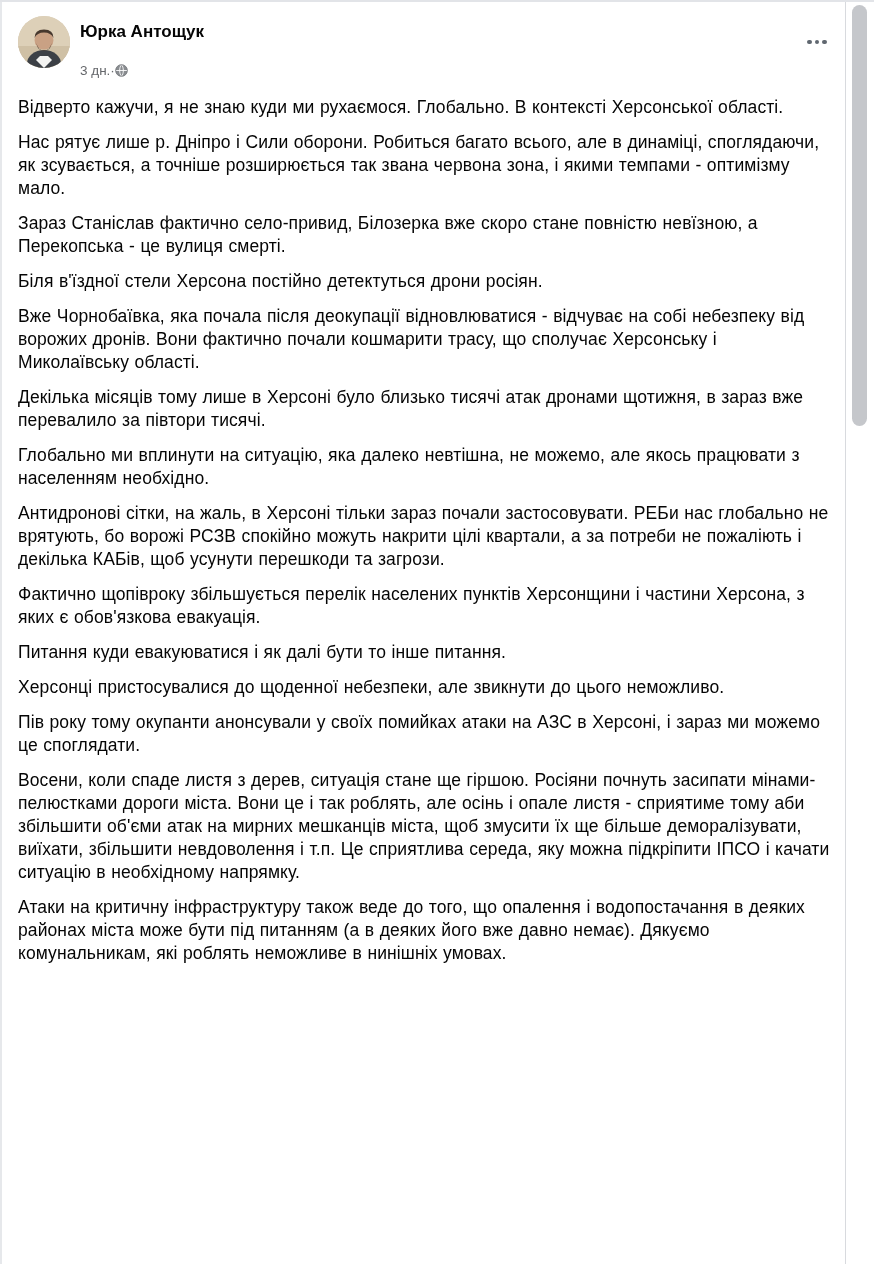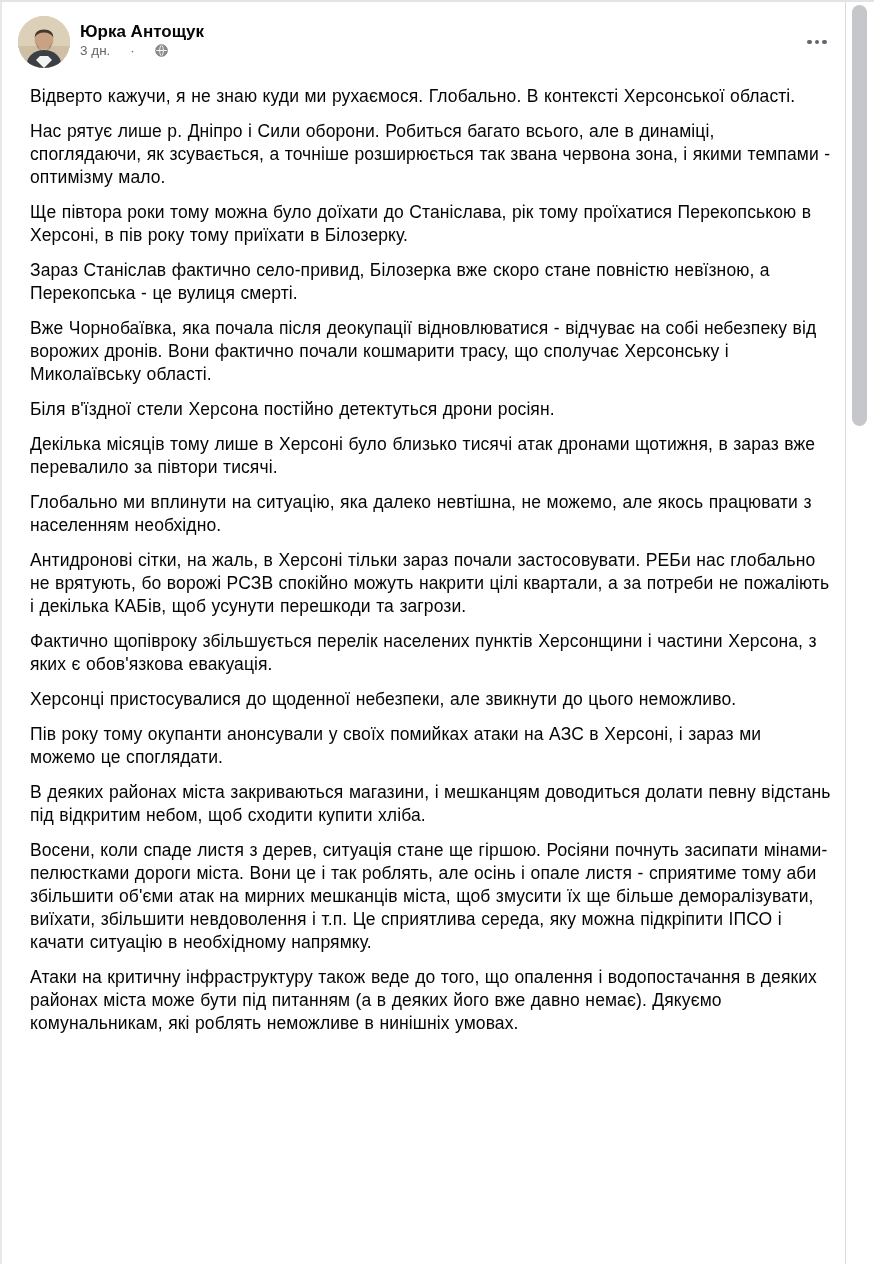--- a/index.html
+++ b/index.html
@@ -16,30 +16,30 @@
   
   .post-header{position:relative;padding:14px 16px 0 16px;display:flex;align-items:flex-start;}
   .avatar{
     width:52px;height:52px;border-radius:50%;overflow:hidden;flex:0 0 52px;
     background:linear-gradient(180deg,#e8ddc9 0%,#d6c6ab 55%,#cbb99c 100%);
     box-shadow:inset 0 0 0 1px rgba(0,0,0,.06);cursor:pointer;
   }
   .avatar svg{display:block;width:100%;height:100%;}
   .header-text{margin-left:10px;padding-top:6px;}
   .author-name{font-size:17px;font-weight:700;color:#050505;line-height:20px;cursor:pointer;}
-  .post-meta{display:flex;align-items:center;gap:20px;margin-top:0;color:#65676b;font-size:13.5px;line-height:17px;}
+  .post-meta{display:flex;align-items:center;gap:0;margin-top:20px;color:#65676b;font-size:13.5px;line-height:17px;}
   .meta-dot{color:#65676b;}
   .globe{width:13px;height:13px;display:inline-block;}
   .menu-btn{
     position:absolute;top:24px;right:10px;width:36px;height:32px;border:none;background:transparent;
     display:flex;align-items:center;justify-content:center;gap:3px;cursor:pointer;border-radius:6px;
   }
   .menu-btn i{width:4.5px;height:4.5px;border-radius:50%;background:#606770;display:block;}
   
-  .post-body{padding:17px 14px 0 16px;margin-left:12px;}
+  .post-body{padding:17px 14px 0 16px;}
   .post-paragraph{
     margin:0 0 12px 0;font-size:17.5px;line-height:23px;color:#050505;
     letter-spacing:.1px;word-spacing:.5px;
   }
   
   .scroll-gutter{position:absolute;right:0;top:0;bottom:0;width:28px;background:#fff;}
   .scroll-thumb{position:absolute;left:6px;top:3px;width:15px;height:421px;border-radius:8px;background:#c5c7cb;}
 </style>
 </head>
 <body>
@@ -76,31 +76,30 @@
       <button class="menu-btn" aria-label="options">
         <i></i>
           <i></i>
           <i></i>
       </button>
     </div>
 
     <div class="post-body">
         <p class="post-paragraph">Відверто кажучи, я не знаю куди ми рухаємося. Глобально. В контексті Херсонської області.</p>
         <p class="post-paragraph">Нас рятує лише р. Дніпро і Сили оборони. Робиться багато всього, але в динаміці, споглядаючи, як зсувається, а точніше розширюється так звана червона зона, і якими темпами - оптимізму мало.</p>
-        <p class="post-paragraph">Ще півтора роки тому можна було доїхати до Станіслава, рік тому проїхатися Перекопською в Херсоні, в пів року тому приїхати в Білозерку.</p>
         <p class="post-paragraph">Зараз Станіслав фактично село-привид, Білозерка вже скоро стане повністю невїзною, а Перекопська - це вулиця смерті.</p>
+        <p class="post-paragraph">Біля в'їздної стели Херсона постійно детектуться дрони росіян.</p>
         <p class="post-paragraph">Вже Чорнобаївка, яка почала після деокупації відновлюватися - відчуває на собі небезпеку від ворожих дронів. Вони фактично почали кошмарити трасу, що сполучає Херсонську і Миколаївську області.</p>
-        <p class="post-paragraph">Біля в'їздної стели Херсона постійно детектуться дрони росіян.</p>
         <p class="post-paragraph">Декілька місяців тому лише в Херсоні було близько тисячі атак дронами щотижня, в зараз вже перевалило за півтори тисячі.</p>
         <p class="post-paragraph">Глобально ми вплинути на ситуацію, яка далеко невтішна, не можемо, але якось працювати з населенням необхідно.</p>
         <p class="post-paragraph">Антидронові сітки, на жаль, в Херсоні тільки зараз почали застосовувати. РЕБи нас глобально не врятують, бо ворожі РСЗВ спокійно можуть накрити цілі квартали, а за потреби не пожаліють і декілька КАБів, щоб усунути перешкоди та загрози.</p>
         <p class="post-paragraph">Фактично щопівроку збільшується перелік населених пунктів Херсонщини і частини Херсона, з яких є обов'язкова евакуація.</p>
+        <p class="post-paragraph">Питання куди евакуюватися і як далі бути то інше питання.</p>
         <p class="post-paragraph">Херсонці пристосувалися до щоденної небезпеки, але звикнути до цього неможливо.</p>
         <p class="post-paragraph">Пів року тому окупанти анонсували у своїх помийках атаки на АЗС в Херсоні, і зараз ми можемо це споглядати.</p>
-        <p class="post-paragraph">В деяких районах міста закриваються магазини, і мешканцям доводиться долати певну відстань під відкритим небом, щоб сходити купити хліба.</p>
         <p class="post-paragraph">Восени, коли спаде листя з дерев, ситуація стане ще гіршою. Росіяни почнуть засипати мінами-пелюстками дороги міста. Вони це і так роблять, але осінь і опале листя - сприятиме тому аби збільшити об'єми атак на мирних мешканців міста, щоб змусити їх ще більше деморалізувати, виїхати, збільшити невдоволення і т.п. Це сприятлива середа, яку можна підкріпити ІПСО і качати ситуацію в необхідному напрямку.</p>
         <p class="post-paragraph">Атаки на критичну інфраструктуру також веде до того, що опалення і водопостачання в деяких районах міста може бути під питанням (а в деяких його вже давно немає). Дякуємо комунальникам, які роблять неможливе в нинішніх умовах.</p>
       </div>
 
   </div>
 
   <div class="scroll-gutter">
     <div class="scroll-thumb"></div>
   </div>
 </div>

